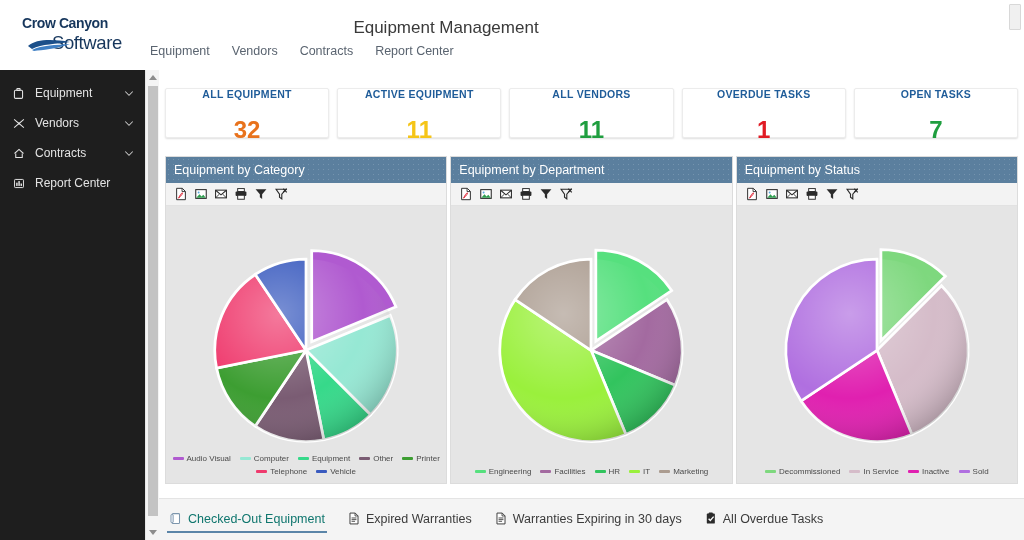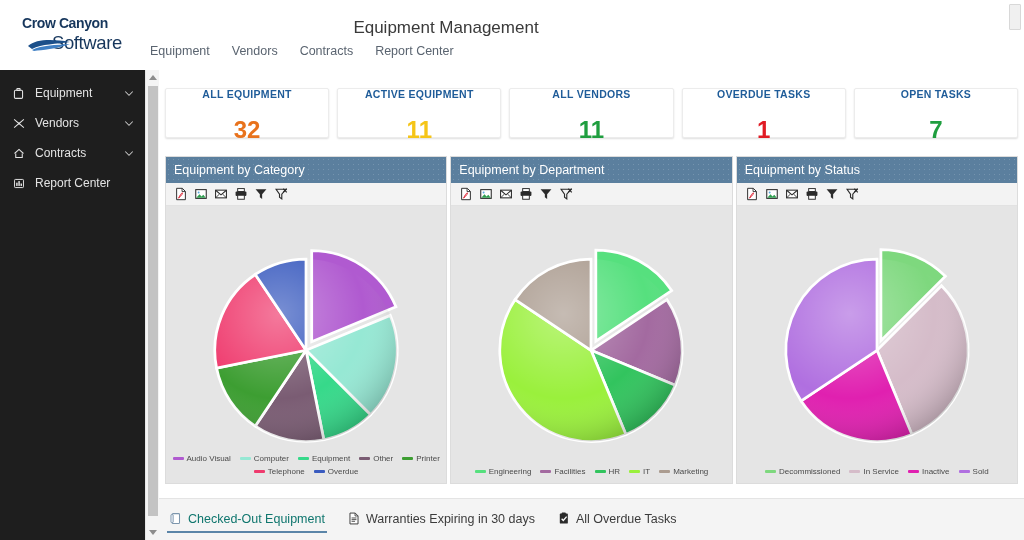--- a/index.html
+++ b/index.html
@@ -343,21 +343,21 @@
               <span class="legend-item">
                 <span class="legend-swatch" style="background: rgb(61, 158, 50);"></span>
                 <span>Printer</span>
               </span>
               <span class="legend-item">
                 <span class="legend-swatch" style="background: rgb(239, 59, 110);"></span>
                 <span>Telephone</span>
               </span>
               <span class="legend-item">
                 <span class="legend-swatch" style="background: rgb(58, 91, 191);"></span>
-                <span>Overdue</span>
+                <span>Vehicle</span>
               </span>
             </div>
           </div>
         </div>
         <div class="panel">
           <div class="panel-head">Equipment by Department</div>
           <div class="panel-tools">
             <svg viewBox="0 0 16 16" class="tool">
               <path d="M3,1.5 h6.5 L13,5 v9.5 h-10 z" fill="#fff" stroke="#2b2b2b" stroke-width="1.1"></path>
               <path d="M9.2,1.6 v3.6 h3.6" fill="none" stroke="#2b2b2b" stroke-width="1"></path>
@@ -502,20 +502,28 @@
           <rect x="2.2" y="3.6" width="2.6" height="9" rx=".6" fill="#e8eef4" stroke="#7d96ad" stroke-width="1"></rect>
         </svg>
         <span>Checked-Out Equipment</span>
       </div>
       <div class="tab">
         <svg viewBox="0 0 16 16" class="tab-ico">
           <path d="M3.4,1.8 h6 L12.6,5 v9.2 h-9.2 z" fill="#fff" stroke="#3b3b3b" stroke-width="1.1"></path>
           <path d="M9.2,1.9 v3.2 h3.3" fill="none" stroke="#3b3b3b" stroke-width="1"></path>
           <path d="M5.2,7.4 h5.6 M5.2,9.3 h5.6 M5.2,11.2 h4" stroke="#3b3b3b" stroke-width="1"></path>
         </svg>
+        <span>Expired Warranties</span>
+      </div>
+      <div class="tab">
+        <svg viewBox="0 0 16 16" class="tab-ico">
+          <path d="M3.4,1.8 h6 L12.6,5 v9.2 h-9.2 z" fill="#fff" stroke="#3b3b3b" stroke-width="1.1"></path>
+          <path d="M9.2,1.9 v3.2 h3.3" fill="none" stroke="#3b3b3b" stroke-width="1"></path>
+          <path d="M5.2,7.4 h5.6 M5.2,9.3 h5.6 M5.2,11.2 h4" stroke="#3b3b3b" stroke-width="1"></path>
+        </svg>
         <span>Warranties Expiring in 30 days</span>
       </div>
       <div class="tab">
         <svg viewBox="0 0 16 16" class="tab-ico">
           <rect x="3.2" y="2.4" width="9.2" height="11.4" rx="1" fill="#2b2b2b"></rect>
           <rect x="5.4" y="1.2" width="4.6" height="2.6" rx=".7" fill="#2b2b2b"></rect>
           <path d="M5.3,8.3 L7.2,10.2 L11,5.9" fill="none" stroke="#fff" stroke-width="1.5"></path>
         </svg>
         <span>All Overdue Tasks</span>
       </div>

